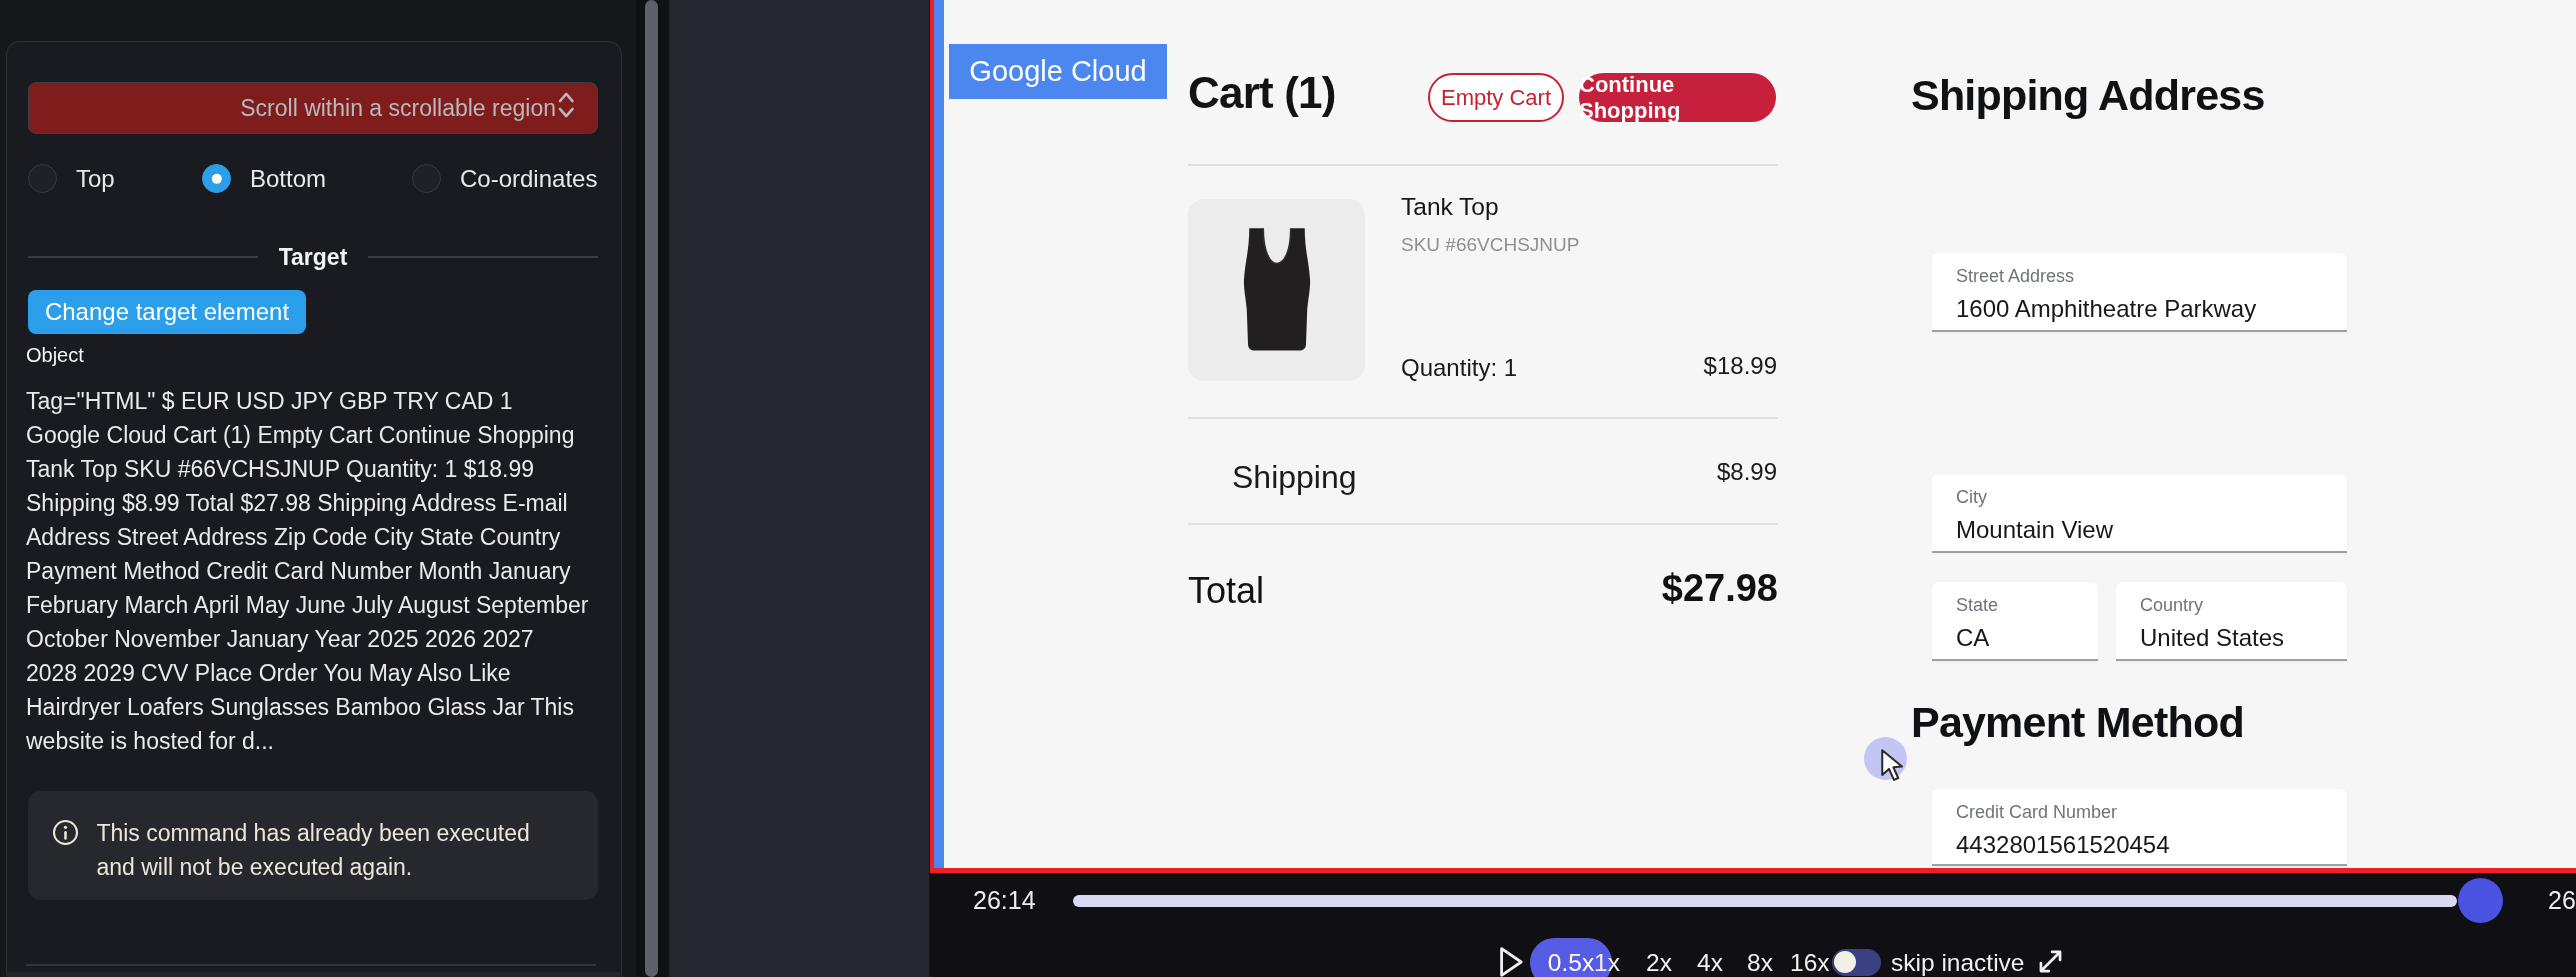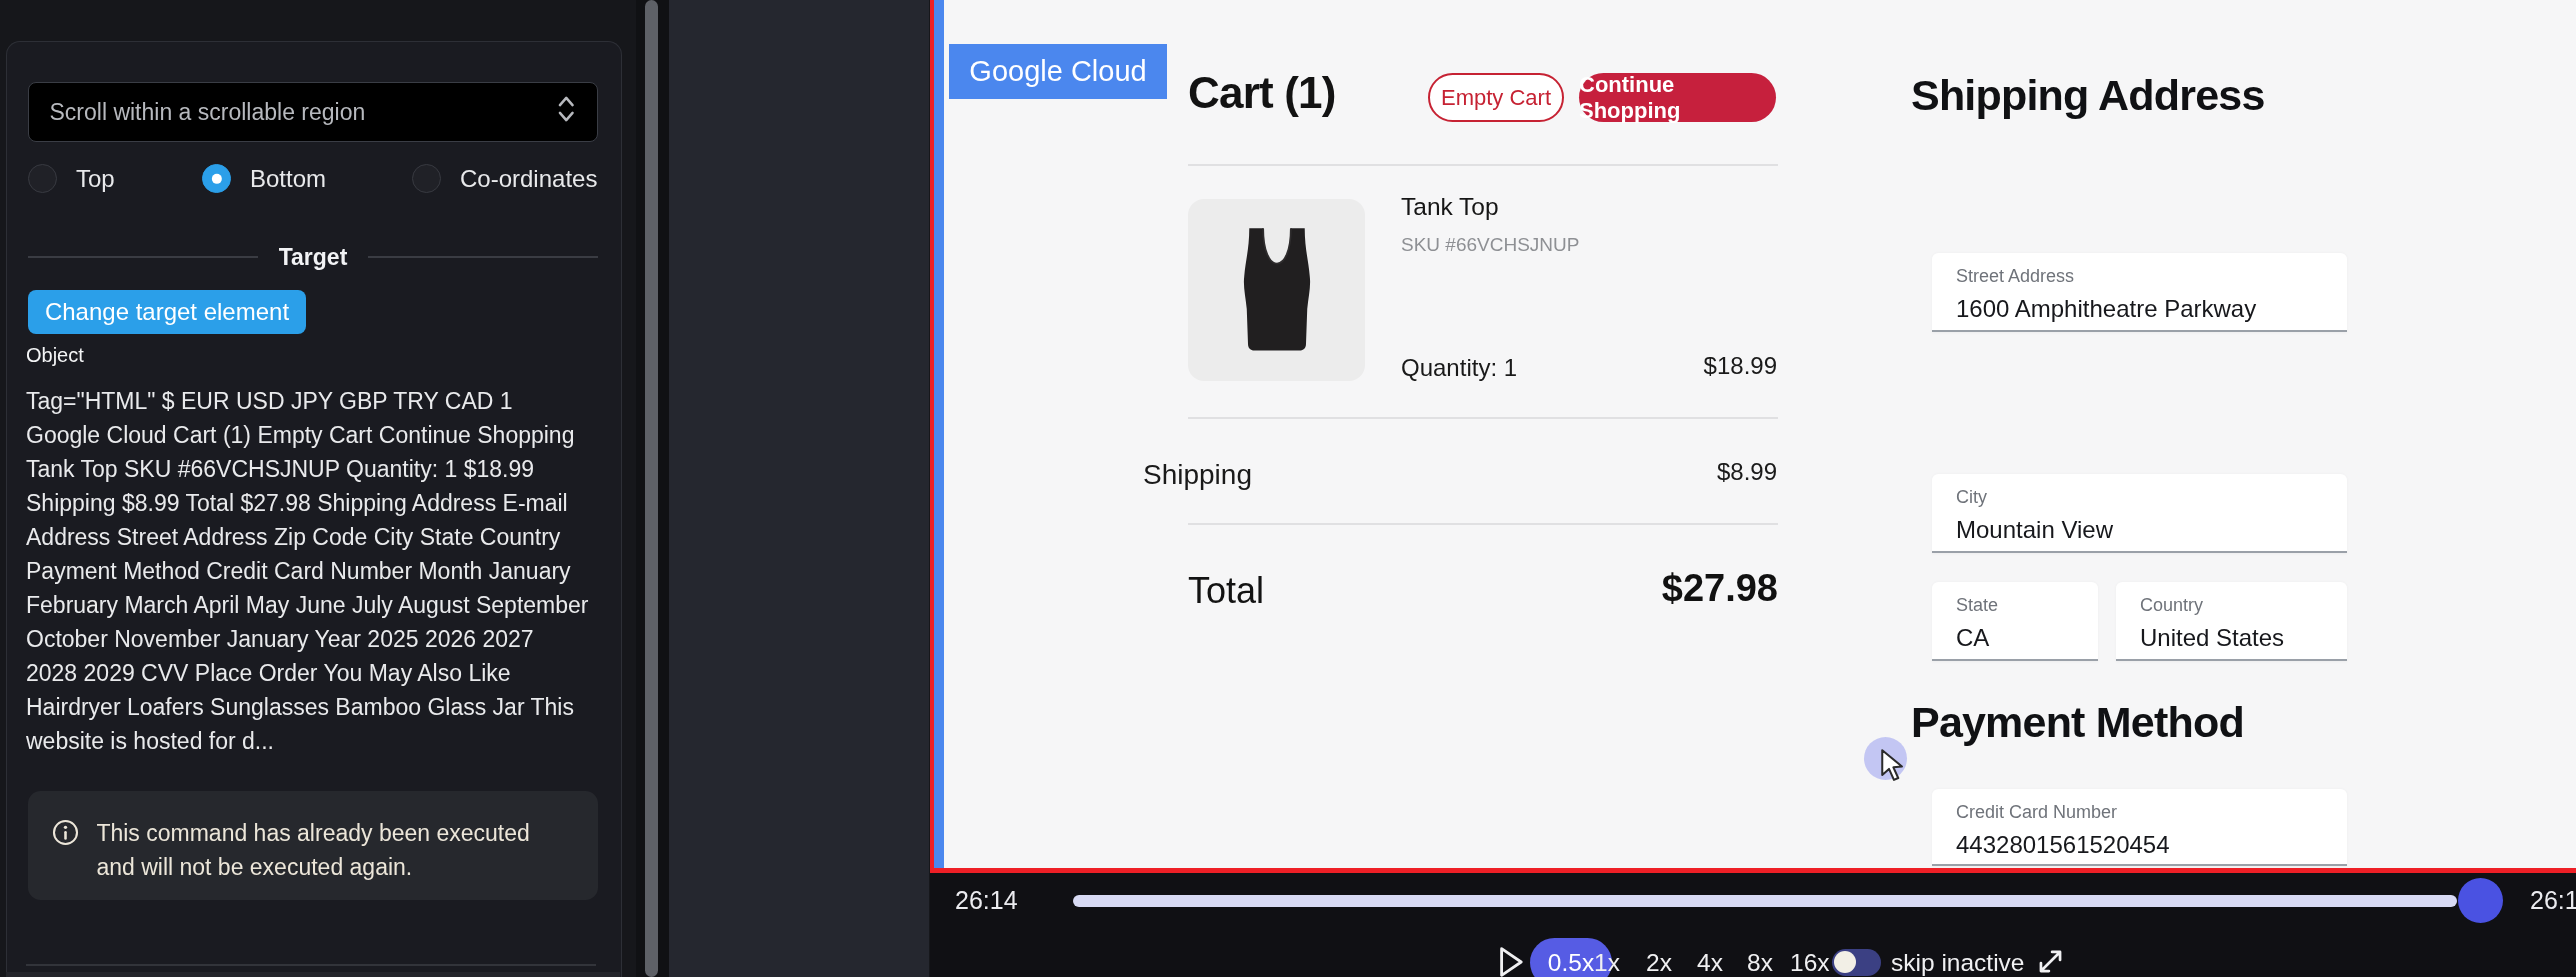--- a/index.html
+++ b/index.html
@@ -3,23 +3,23 @@
 <meta charset="utf-8">
 <style>
   html,body{margin:0;padding:0;background:#16171b;}
   .app{position:relative;width:2576px;height:977px;background:#16171b;overflow:hidden;
        font-family:"Liberation Sans","DejaVu Sans",sans-serif;}
   .abs{position:absolute;}
 
   
   .sidebar-panel{left:6.3px;top:41px;width:614px;height:936px;background:#1a1b21;
     border:0.8px solid #2d2f36;border-bottom:none;border-radius:14px 14px 0 0;}
-  .cmd-select{left:28px;top:82px;width:570px;height:60px;background:#000000;
+  .cmd-select{left:28px;top:82px;width:570px;height:52px;background:#7f1d1d;
     border:0.8px solid #3a3d45;border-radius:8px;display:flex;align-items:center;
-    padding:0 20.5px;box-sizing:border-box;color:#b7b9be;font-size:23px;justify-content:space-between;}
+    padding:0 20.5px;box-sizing:border-box;color:#b7b9be;font-size:23px;justify-content:flex-end;}
   .radio-row{left:28px;top:155px;width:570px;height:38px;}
   .radio-item{position:absolute;display:flex;align-items:flex-end;gap:19px;height:38px;top:0;}
   .radio-circle{width:29px;height:29px;border-radius:50%;background:#202127;border:1.6px solid #383a41;box-sizing:border-box;}
   .radio-circle.sel{background:#2b9fe9;border-color:#2b9fe9;position:relative;}
   .radio-circle.sel::after{content:"";position:absolute;left:50%;top:50%;width:10.3px;height:10.3px;
     border-radius:50%;background:#fff;transform:translate(-50%,-50%);}
   .radio-label{color:#e8e9eb;font-size:24px;}
   .target-divider{left:28px;top:243px;width:570px;height:28px;display:flex;align-items:center;gap:20.5px;}
   .target-divider .line{flex:1;height:1.6px;background:#3a3c43;}
   .target-divider .txt{color:#f2f3f5;font-size:23px;font-weight:700;text-align:right;}
@@ -53,38 +53,38 @@
     color:#fff;font-size:22px;font-weight:600;display:flex;align-items:center;justify-content:center;}
   .hr{height:1.6px;background:#e0e0e2;}
   .hr1{left:1188px;top:164px;width:590px;}
   .prod-img{left:1188px;top:199px;width:177px;height:182px;background:#ececec;border-radius:16px;
     display:flex;align-items:center;justify-content:center;}
   .prod-name{left:1401px;top:193px;color:#161616;font-size:24.5px;font-weight:500;}
   .prod-sku{left:1401px;top:234px;color:#8e9094;font-size:19px;}
   .qty{left:1401px;top:354px;color:#1a1a1a;font-size:24px;}
   .price1{left:1619px;top:352px;width:158px;text-align:right;color:#1a1a1a;font-size:24px;}
   .hr2{left:1188px;top:417px;width:590px;}
-  .ship-label{left:1143px;top:459px;color:#1a1a1a;font-size:28px;}
+  .ship-label{left:1232px;top:459px;color:#1a1a1a;font-size:32px;}
   .ship-price{left:1619px;top:458px;width:158px;text-align:right;color:#1a1a1a;font-size:24px;}
   .hr3{left:1188px;top:523px;width:590px;}
   .total-label{left:1188px;top:570px;color:#131313;font-size:36px;font-weight:500;}
   .total-price{left:1541px;top:567px;width:237px;text-align:right;color:#111;font-size:38px;font-weight:600;}
 
   .col2-h{color:#101114;font-size:43px;font-weight:600;letter-spacing:-0.8px;}
   .sa-h{left:1911px;top:71px;}
   .pm-h{left:1911px;top:698px;}
   .field-card{position:absolute;background:#fff;border-radius:6.3px 6.3px 0 0;border-bottom:2.4px solid #9aa0a8;
     box-sizing:border-box;padding:12.6px 0 0 24px;width:415px;height:79px;left:1932px;box-shadow:0 0.8px 3.2px rgba(0,0,0,0.04);}
   .field-label{color:#6f737a;font-size:18px;}
   .field-value{color:#17181c;font-size:24px;margin-top:8px;}
   .halo{left:1864px;top:737px;width:43px;height:43px;border-radius:50%;background:#b6baf1;opacity:.8;}
 
   
   .player-bar{left:930px;top:873px;width:1646px;height:104px;background:#101014;}
-  .time{color:#ececf0;font-size:25px;}
+  .time{color:#ececf0;font-size:25px;margin-left:18px;}
   .time-left{left:955px;top:886px;}
   .time-right{left:2530px;top:886px;width:46px;overflow:hidden;white-space:nowrap;}
   .track{left:1073px;top:895px;width:1384px;height:12px;background:#d8daf4;border-radius:6.3px;}
   .thumb{left:2458px;top:878px;width:45px;height:45px;border-radius:50%;background:#4a52e2;}
   .speed{position:absolute;top:949px;color:#f0f0f2;font-size:24.5px;}
   .speed-pill{left:1530px;top:938px;width:82px;height:49px;background:#565ce4;border-radius:25px;
     color:#fff;font-size:24.5px;display:flex;align-items:center;justify-content:center;}
   .toggle{left:1832px;top:949px;width:49px;height:27px;border-radius:13.4px;background:#3b4083;}
   .toggle-knob{position:absolute;left:2.4px;top:2.4px;width:22px;height:22px;border-radius:50%;background:#f2efe6;}
   .skip-label{left:1891px;top:949px;color:#f0f0f2;font-size:24.5px;}

